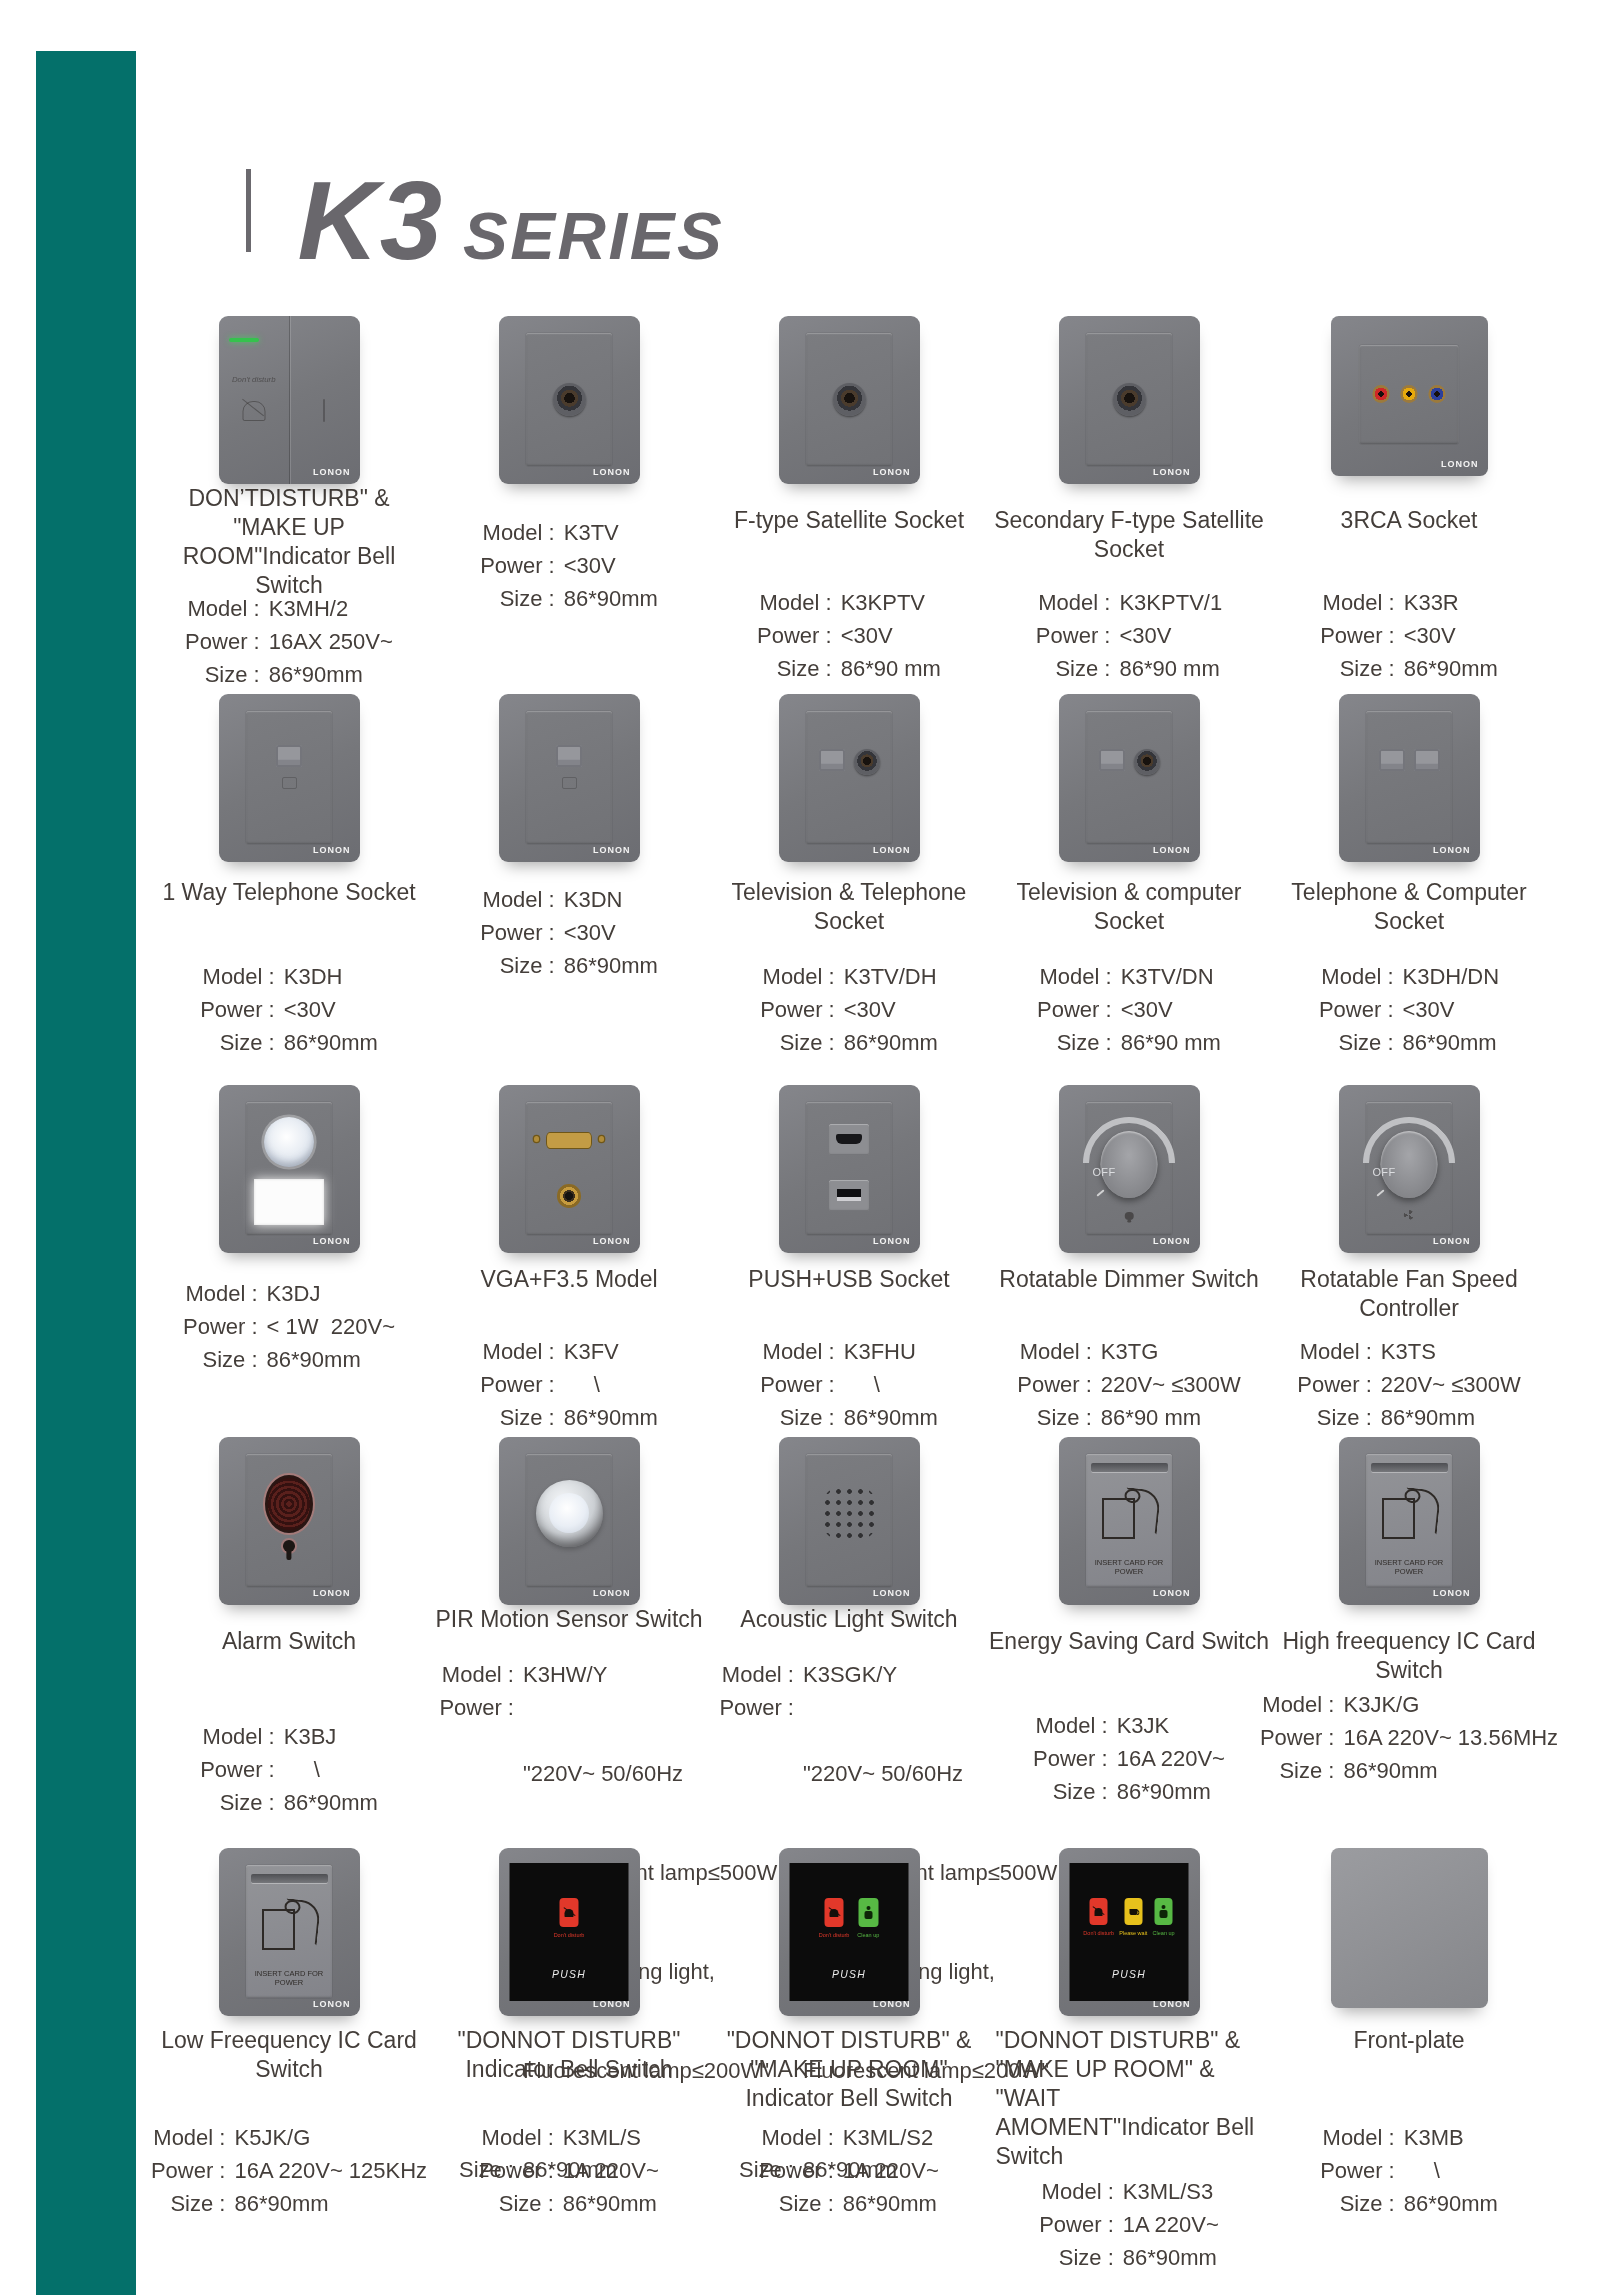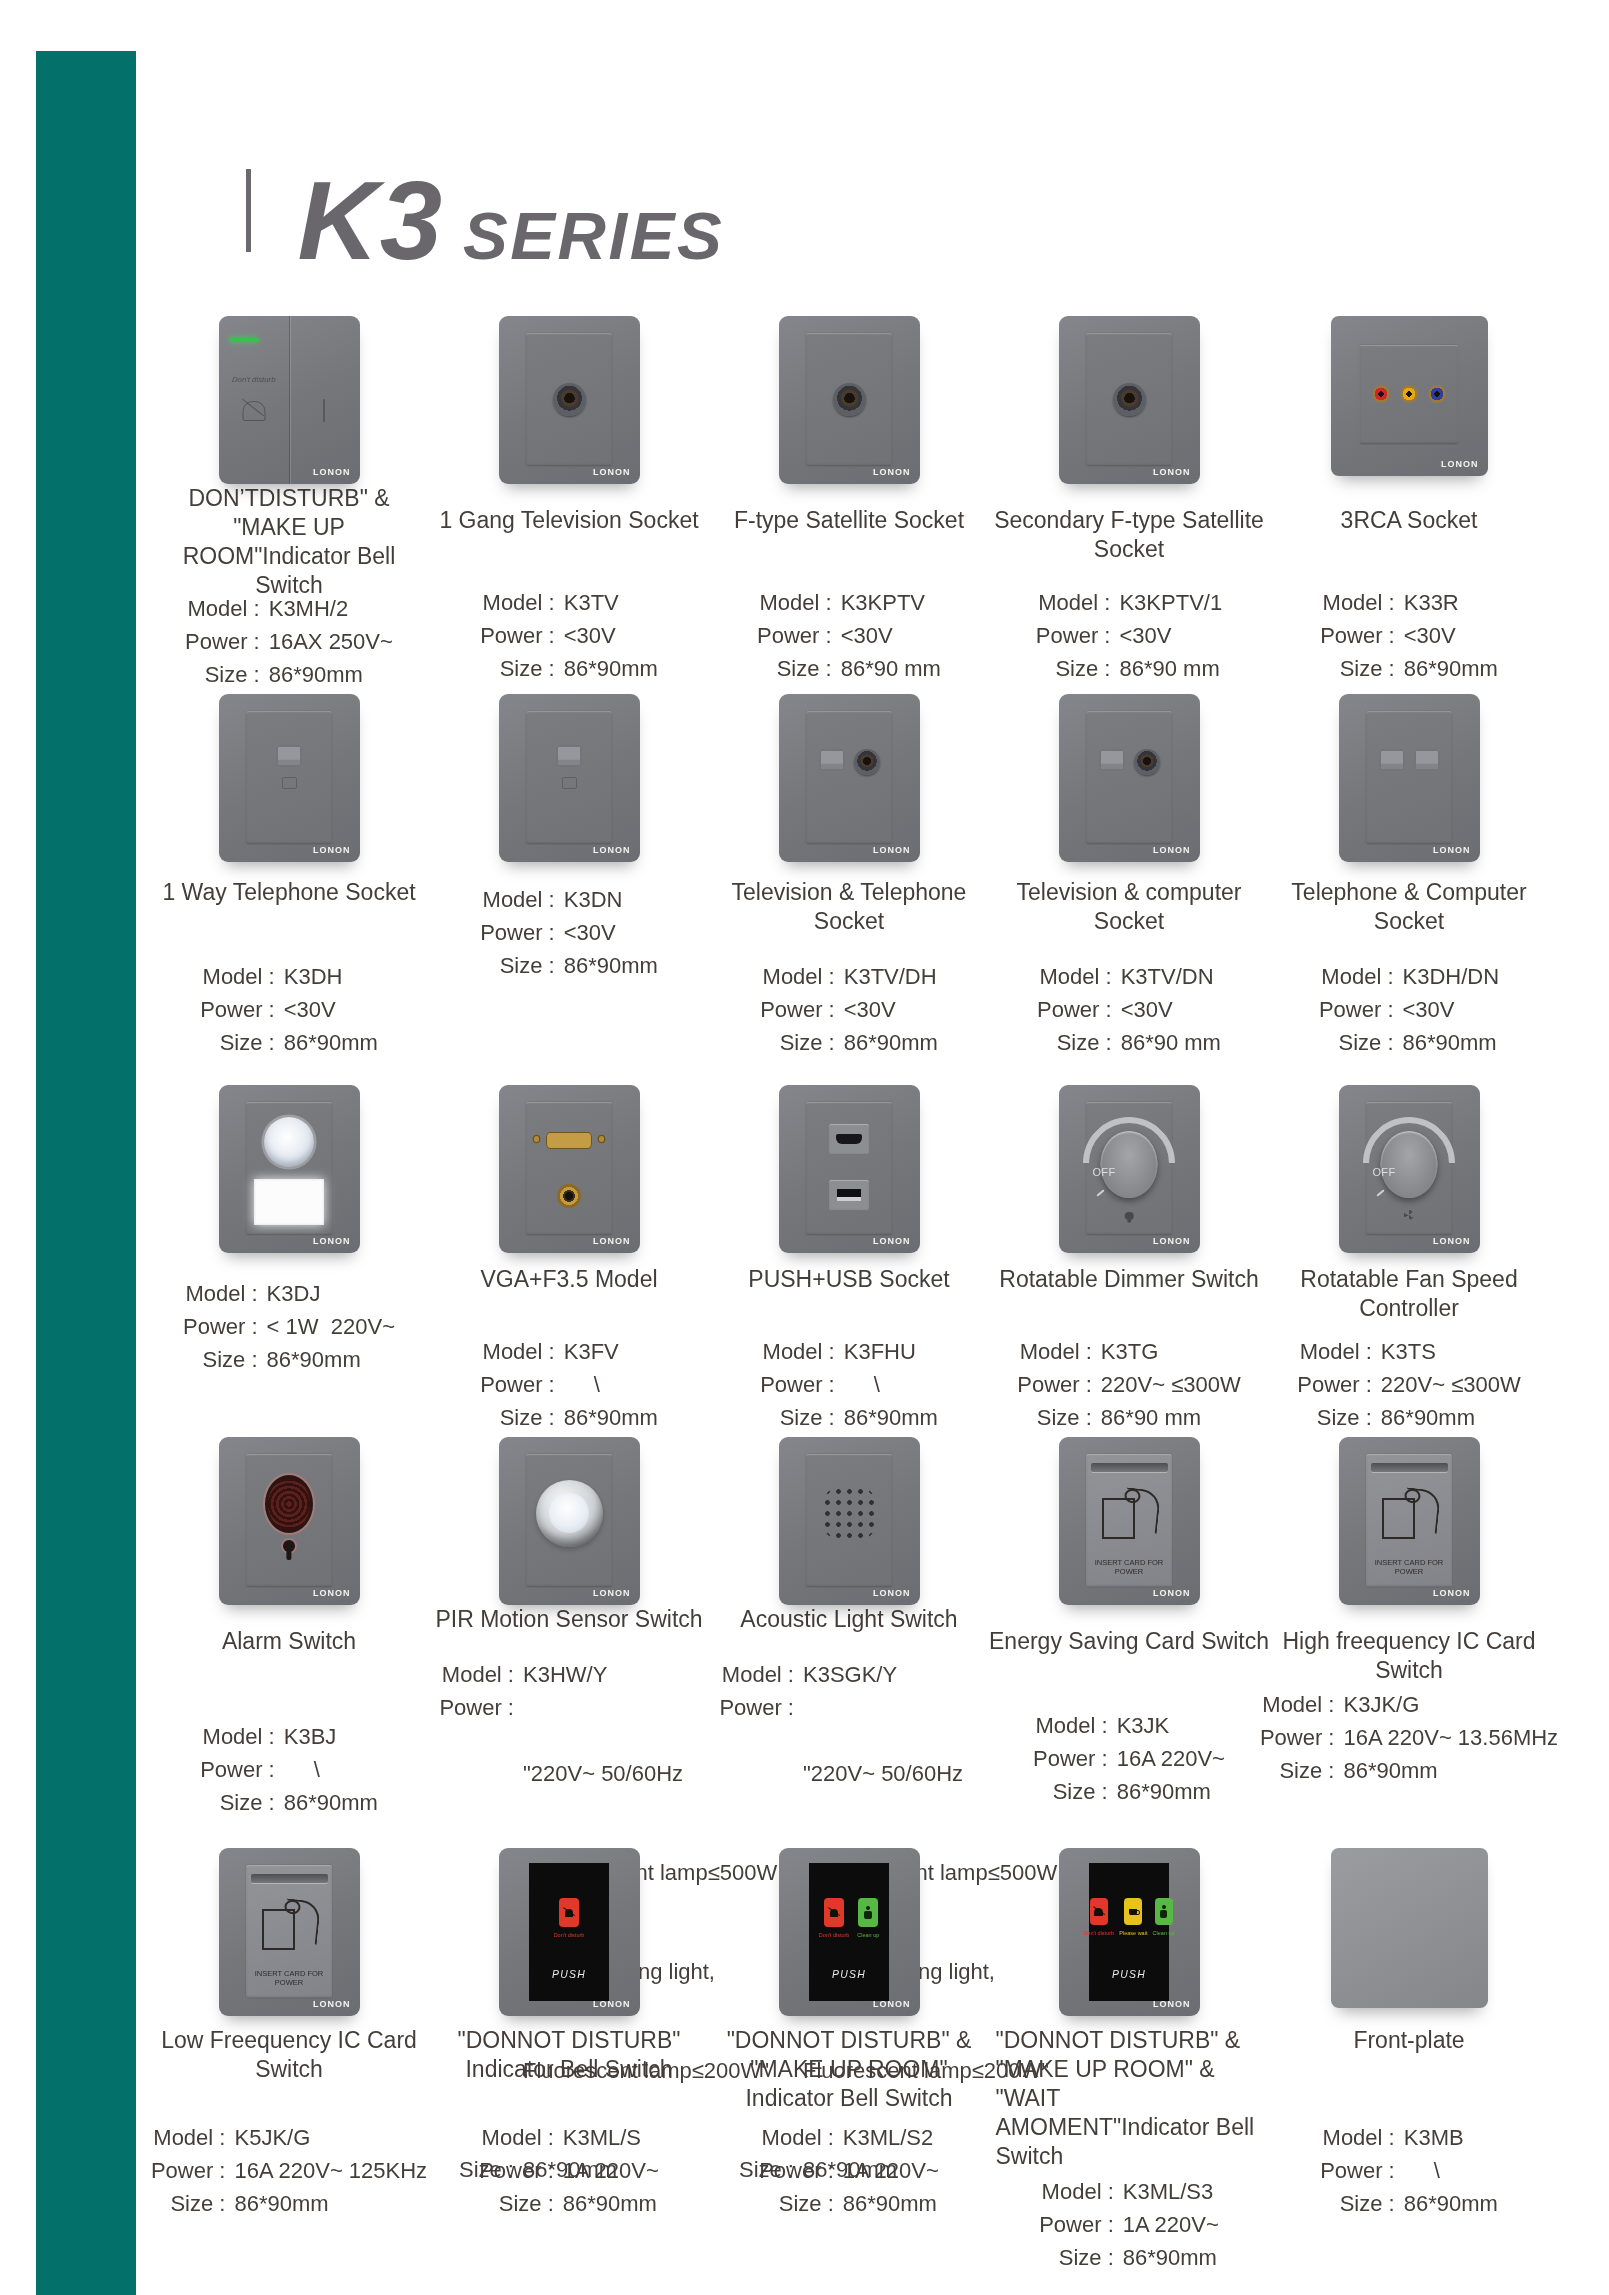--- a/index.html
+++ b/index.html
@@ -147,21 +147,21 @@
   .slot{width:77px;height:9.8px;margin-top:9px;border-radius:2px;
         background:linear-gradient(#4e4f53,#76777b);box-shadow:0 0.7px 0 rgba(255,255,255,.45);}
   .illu{position:relative;width:100%;height:64px;margin-top:13px;}
   .cardrect{position:absolute;left:15.7px;top:13px;width:29px;height:37px;border:2px solid #2d2926;}
   .hand{position:absolute;right:13px;top:3.9px;width:31px;height:40px;border:2px solid transparent;
         border-right-color:#2d2926;border-top-color:#2d2926;border-radius:0 19.6px 0 0;transform:rotate(6deg);}
   .hand::before{content:"";position:absolute;left:-2.6px;top:-1.3px;width:11.7px;height:10.4px;border:2px solid #2d2926;border-radius:50%;}
   .insertlab{margin-top:9px;font-size:7.5px;color:#2f2b28;text-align:center;}
 
   
-  .screen{position:absolute;left:50%;top:15.7px;transform:translateX(-50%);width:80px;height:138px;background:#0c0c0c;
+  .screen{position:absolute;left:50%;top:15.7px;transform:translateX(-50%);width:119px;height:138px;background:#0c0c0c;
           display:flex;flex-direction:column;align-items:center;text-align:right;}
   .units{display:flex;gap:7.8px;margin-top:35px;}
   .units.three{gap:5.2px;}
   .unit{display:flex;flex-direction:column;align-items:center;}
   .tile{width:19.6px;height:29px;border-radius:3.9px;display:flex;align-items:center;justify-content:center;}
   .units.three .tile{width:18px;height:27px;}
   .tile.red{background:#e2382a}.tile.green{background:#57b944}.tile.yellow{background:#e7c11c}
   .bellg{width:8.5px;height:7.8px;background:#140f0b;border-radius:4.6px 4.6px 0.7px 0.7px;position:relative;}
   .bellg::after{content:"";position:absolute;left:-2.6px;top:2.6px;width:13.7px;height:1.3px;background:#140f0b;transform:rotate(35deg);}
   .cupg{width:7.8px;height:5.9px;background:#141007;border-radius:0 0 2.6px 2.6px;position:relative;}
@@ -215,21 +215,20 @@
       <div class="plate-zone">
         <div class="plate">
           <div class="inner">
               <div class="coax-wrap">
                 <div class="coax"></div>
               </div>
             </div>
           <div class="logo">LONON</div>
         </div>
       </div>
-      <div class="name">1 Gang Television Socket</div>
       <div class="spec">
         <span class="lab">Model :</span>
           <span class="val">K3TV</span>
         <span class="lab">Power :</span>
           <span class="val">&lt;30V</span>
         <span class="lab">Size :</span>
           <span class="val">86*90mm</span>
       </div>
     </div>
 

